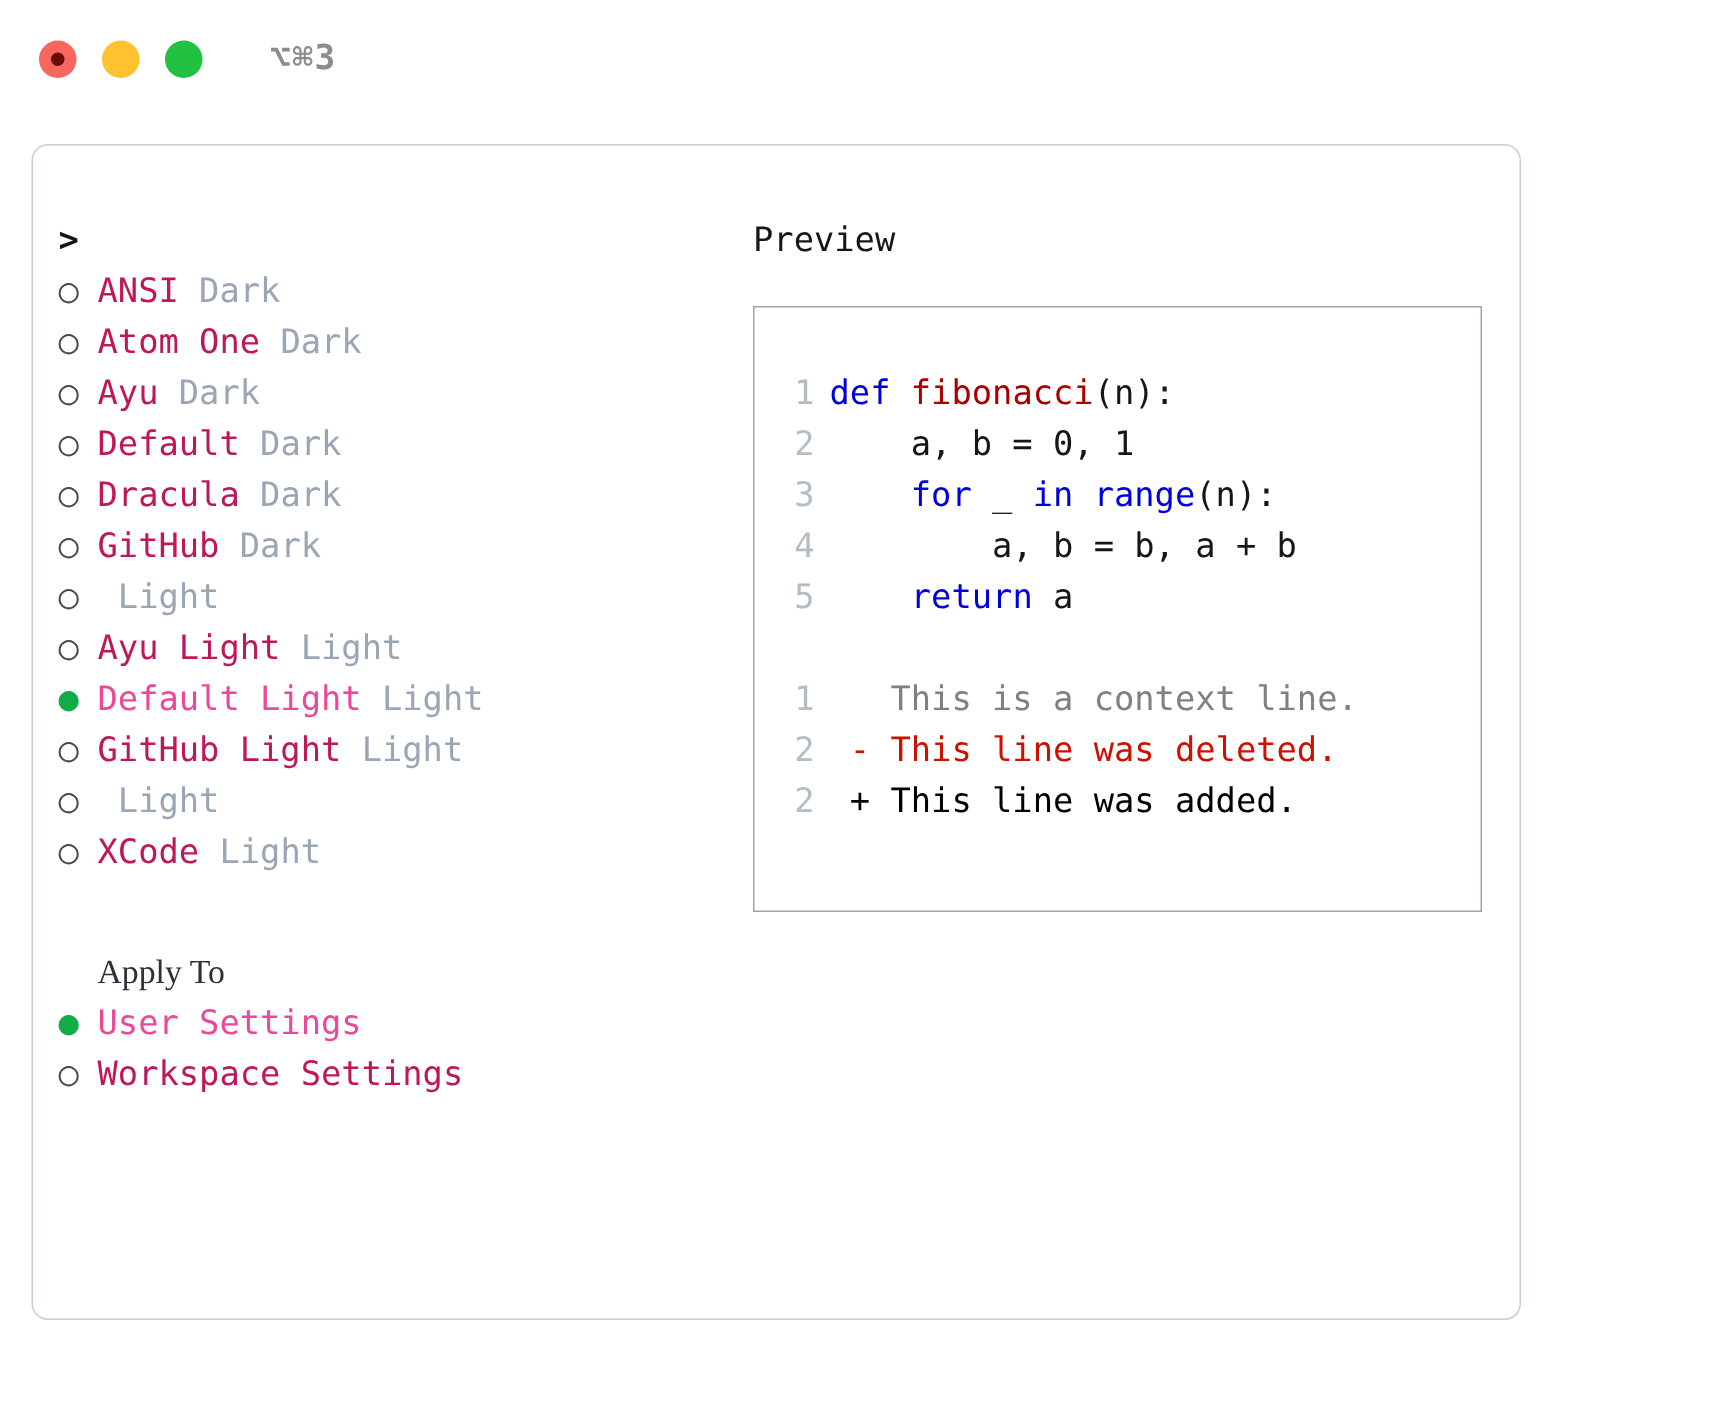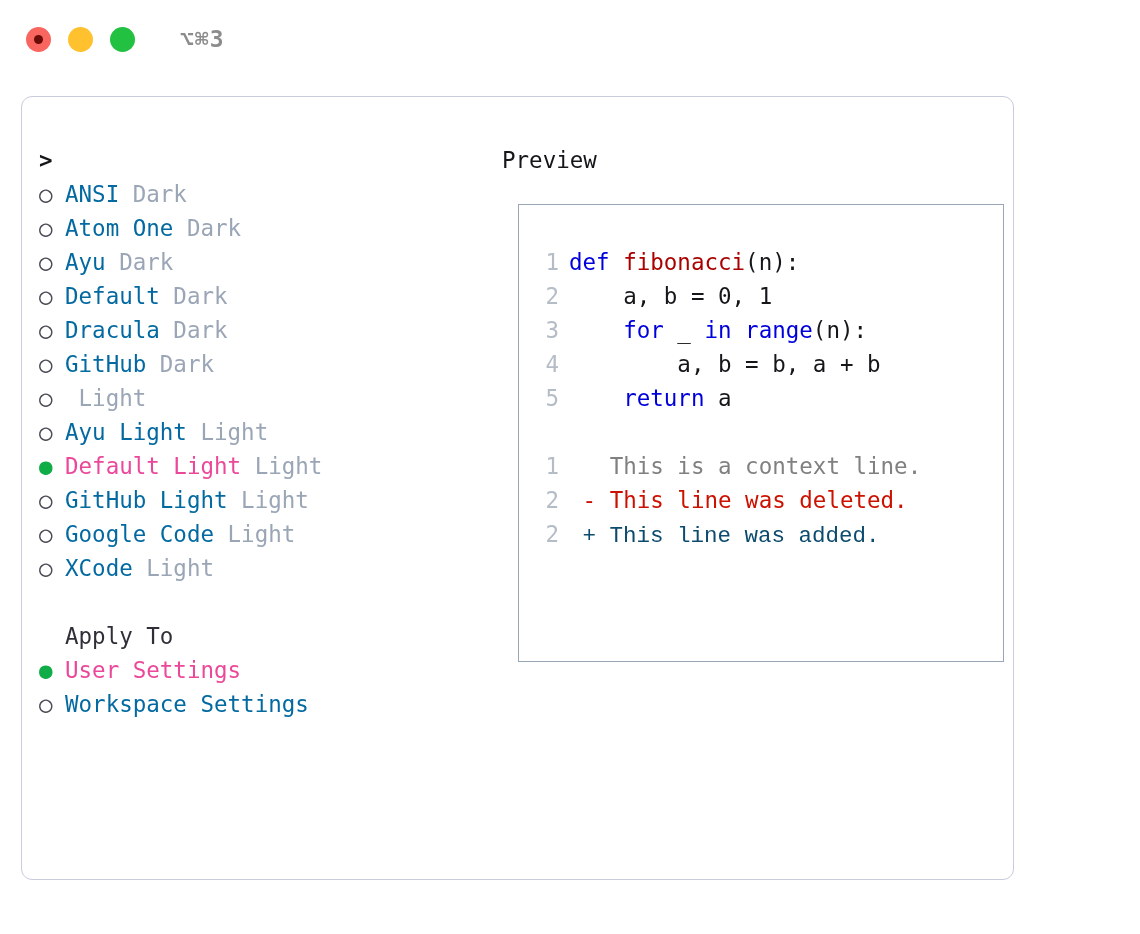--- a/index.html
+++ b/index.html
@@ -94,21 +94,21 @@
     flex: 0 0 26px;
     font-size: 22.5px;
     color: #4a4a55;
   }
   .marker-sel   { color: #0fac48; }
   .marker-blank { color: transparent; }
 
   .head-row { font-weight: bold; color: #16161a; }
   .head-row .marker { color: #16161a; font-weight: bold; }
 
-  .item-name    { color: #0369a1; }
+  .item-name    { color: #be185d; }
   .item-name-sel{ color: #ec4899; }
   .item-variant { color: #9aa5b5; }
 
   .group-label { color: #2f2f38; }
 
   #hint {
     position: absolute;
     left: 17px; top: 762px;
     width: 420px;
     font-size: 22.5px;
@@ -122,23 +122,23 @@
     left: 480px; top: 46px;
     width: 500px;
   }
   #preview-title {
     font-size: 22.5px;
     line-height: 34px;
     color: #16161a;
   }
   #preview-box {
     position: absolute;
-    left: 16px; top: 61px;
+    left: 0; top: 61px;
     width: 486px;
-    height: 458px;
+    height: 404px;
     border: 1.6px solid #9aa5b5;
     background: #ffffff;
   }
   #code {
     position: absolute;
     left: 18px; top: 40px;
     font-size: 22.5px;
     line-height: 34px;
     white-space: pre;
   }
@@ -149,21 +149,21 @@
     text-align: right;
     color: #b4bcc6;
     margin-right: 10px;
   }
   .kw   { color: #0000dd; }
   .fn   { color: #aa0000; }
   .pl   { color: #16161a; }
   .spacer-line { height: 34px; }
   .ctx  { color: #808080; }
   .del  { color: #cc1100; text-align: center; }
-  .add  { color: #0c4a6e; font-family: Liberation Mono, monospace; }
+  .add  { color: #000000; }
 </style>
 </head>
 <body>
 
 <div id="window">
 
   <div id="titlebar">
     <div class="dots">
       <span class="dot dot-red">
         <span class="rec-core"></span>
@@ -187,25 +187,25 @@
             <div class="list-row"><span class="marker">○</span><span class="item-name">ANSI</span><span class="item-variant"> Dark</span></div>
             <div class="list-row"><span class="marker">○</span><span class="item-name">Atom One</span><span class="item-variant"> Dark</span></div>
             <div class="list-row"><span class="marker">○</span><span class="item-name">Ayu</span><span class="item-variant"> Dark</span></div>
             <div class="list-row"><span class="marker">○</span><span class="item-name">Default</span><span class="item-variant"> Dark</span></div>
             <div class="list-row"><span class="marker">○</span><span class="item-name">Dracula</span><span class="item-variant"> Dark</span></div>
             <div class="list-row"><span class="marker">○</span><span class="item-name">GitHub</span><span class="item-variant"> Dark</span></div>
             <div class="list-row"><span class="marker">○</span><span class="item-variant"> Light</span></div>
             <div class="list-row"><span class="marker">○</span><span class="item-name">Ayu Light</span><span class="item-variant"> Light</span></div>
             <div class="list-row"><span class="marker marker-sel">●</span><span class="item-name-sel">Default Light</span><span class="item-variant"> Light</span></div>
             <div class="list-row"><span class="marker">○</span><span class="item-name">GitHub Light</span><span class="item-variant"> Light</span></div>
-            <div class="list-row"><span class="marker">○</span><span class="item-name">Google Code</span><span class="item-variant"> Light</span></div>
+            <div class="list-row"><span class="marker">○</span><span class="item-variant"> Light</span></div>
             <div class="list-row"><span class="marker">○</span><span class="item-name">XCode</span><span class="item-variant"> Light</span></div>
           </div>
 
-        <div class="list-row" style="margin-top:34px;">
+        <div class="list-row" style="margin-top:46px;font-family:Liberation Serif, serif;">
           <span class="marker marker-blank">○</span><span class="group-label">Apply To</span>
         </div>
 
         <div id="apply-list">
             <div class="list-row"><span class="marker marker-sel">●</span><span class="item-name-sel">User Settings</span></div>
             <div class="list-row"><span class="marker">○</span><span class="item-name">Workspace Settings</span></div>
           </div>
       </div>
 
 

